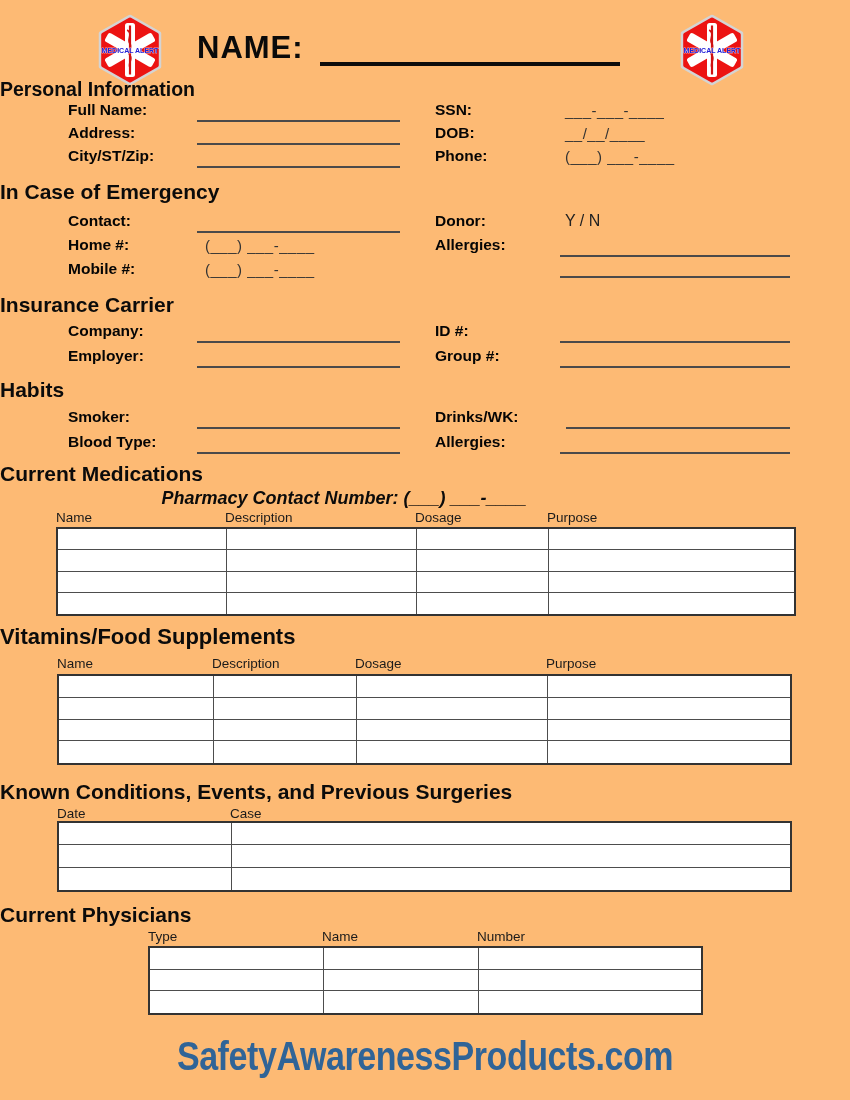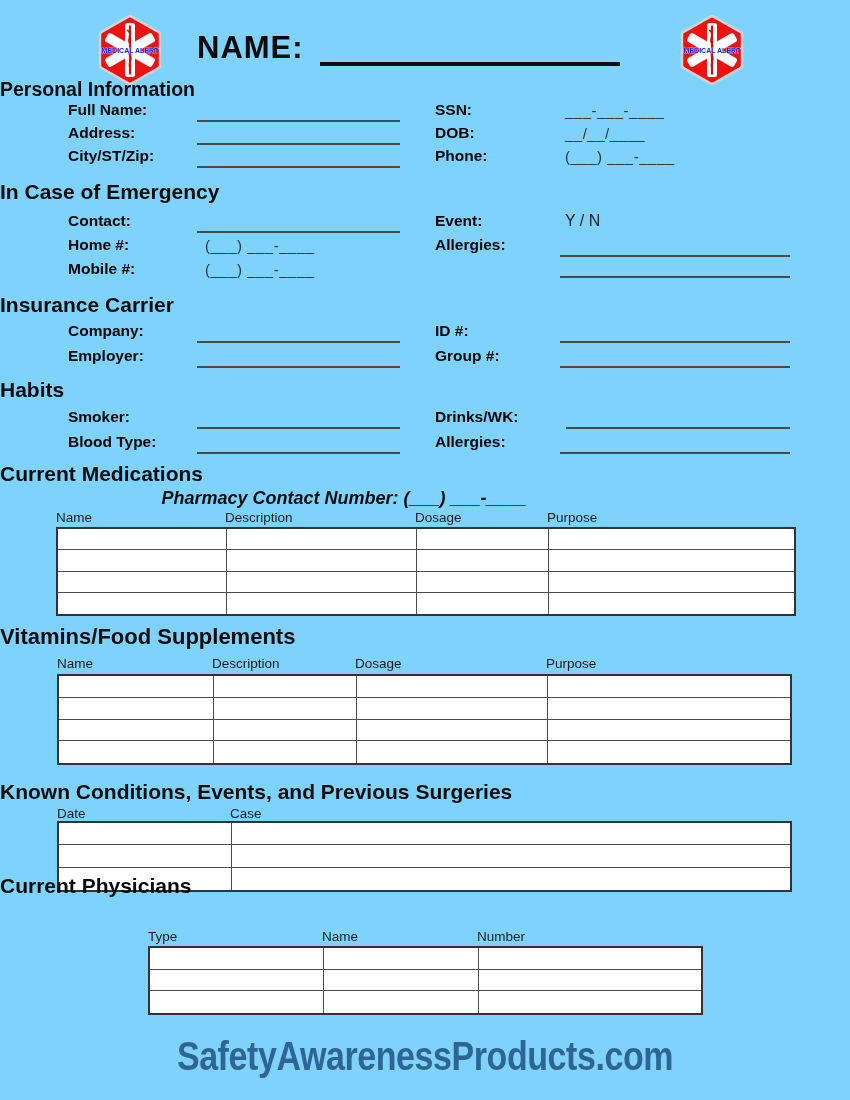--- a/index.html
+++ b/index.html
@@ -1,19 +1,19 @@
 <!DOCTYPE html>
 <html><head>
 <meta charset="utf-8">
 <style>
   * { margin:0; padding:0; box-sizing:border-box; }
   html,body { background:#ffffff; }
   .page {
     position:relative; width:850px; height:1100px; margin:0 auto;
-    background:#7dd3fc; color:#000;
+    background:#fdba74; color:#000;
     font-family:"Liberation Sans", sans-serif; overflow:hidden;
   }
   .sec-title {
     position:absolute; left:0; width:850px; text-align:left;
     font-weight:bold; color:#0b0b0b; white-space:nowrap;
   }
   
   .frow { position:absolute; left:68px; width:740px; height:22px; }
   .lbl  { position:absolute; left:0; top:0; font-size:15.5px; font-weight:bold; white-space:nowrap; color:#050505; }
   .lbl-r{ left:367px; }
@@ -102,21 +102,21 @@
     <span class="wline line-l"></span>
     <span class="lbl lbl-r">Phone:</span>
     <span class="pat pat-r">(___) ___-____</span>
   </div>
 
   <div class="sec-title" style="top:180px; font-size:21px">In Case of Emergency</div>
 
   <div class="frow" style="top:212px">
     <span class="lbl">Contact:</span>
     <span class="wline line-l"></span>
-    <span class="lbl lbl-r">Event:</span>
+    <span class="lbl lbl-r">Donor:</span>
     <span class="txt-r">Y / N</span>
   </div>
   <div class="frow" style="top:236px">
     <span class="lbl">Home #:</span>
     <span class="pat pat-l">(___) ___-____</span>
     <span class="lbl lbl-r">Allergies:</span>
     <span class="wline line-r"></span>
   </div>
   <div class="frow" style="top:260px">
     <span class="lbl">Mobile #:</span>
@@ -239,21 +239,21 @@
     <div class="trow cols-cond rh-cond">
       <div class="tcell"></div>
         <div class="tcell"></div>
     </div>
     <div class="trow cols-cond rh-cond">
       <div class="tcell"></div>
         <div class="tcell"></div>
     </div>
   </div>
 
-  <div class="sec-title" style="top:874px; font-size:21px">Current Physicians</div>
+  <div class="sec-title" style="top:903px; font-size:21px">Current Physicians</div>
 
   <div class="thead cols-phys" style="left:148px; top:929px; width:555px">
     <span>Type</span>
     <span>Name</span>
     <span>Number</span>
   </div>
   <div class="tgrid" style="left:148px; top:946px; width:555px">
     <div class="trow cols-phys rh-phys">
       <div class="tcell"></div>
         <div class="tcell"></div>

